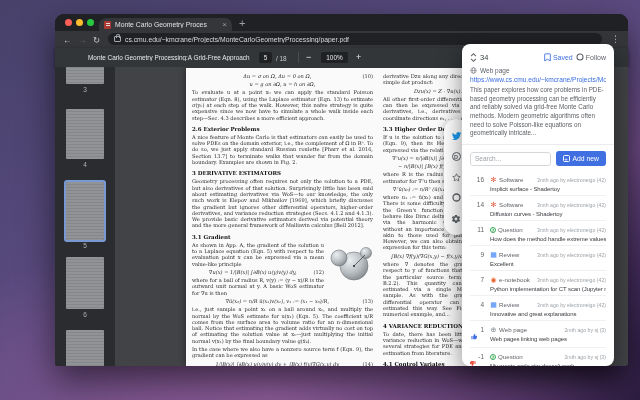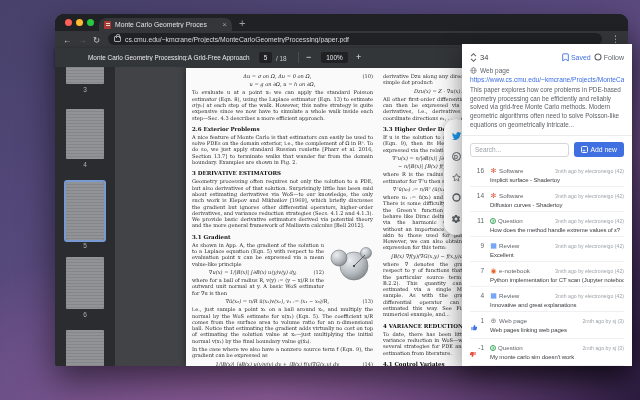--- a/index.html
+++ b/index.html
@@ -56,21 +56,21 @@
   .peq{display:flex;font-size:5.1px;line-height:6.2px;margin:2px 0;font-style:italic}
   .peq .b{flex:1;text-align:center}.peq .n{font-style:normal;color:#333}
   .figR{float:right;margin:1px 0 1px 3px}
   
   .strip{position:absolute;left:444px;top:119px;width:24px;height:116px;background:#fff;border-radius:12px;
     box-shadow:0 2px 8px rgba(0,0,0,.3);z-index:5;display:flex;flex-direction:column;align-items:center;
     justify-content:space-evenly}
   .dbadge{width:9px;height:9px;border:1px solid #5f6368;border-radius:50%;display:flex;align-items:center;justify-content:center;
     font-size:5.5px;font-weight:bold;color:#5f6368;box-sizing:border-box}
   
-  .panel{position:absolute;left:462px;top:44px;width:170px;height:322px;background:#fff;border-radius:0;
+  .panel{position:absolute;left:462px;top:44px;width:152px;height:322px;background:#fff;border-radius:8px;
     box-shadow:0 8px 24px rgba(0,0,0,.45);z-index:10;padding:7px 8px;box-sizing:border-box;overflow:hidden;color:#3c4043}
   .phead{display:flex;align-items:center;gap:3px;height:12px}
   .pvotes{font-size:7.5px;color:#3c4043}
   .phspacer{flex:1}
   .saved{display:flex;align-items:center;gap:2px;color:#3f6fe0;font-size:7px}
   .follow{display:flex;align-items:center;gap:2px;color:#5f6368;font-size:7px}
   .ptype{display:flex;align-items:center;gap:3px;margin-top:4px;color:#5f6368;font-size:6.5px}
   .plink{margin-top:2px;font-size:6.6px;color:#3b6ee0;white-space:nowrap;overflow:hidden}
   .pdesc{margin-top:3px;font-size:6.3px;line-height:1.38;color:#5a5e63}
   .pdivider{border:none;border-top:1px solid #ececee;margin:6px -8px 0}

